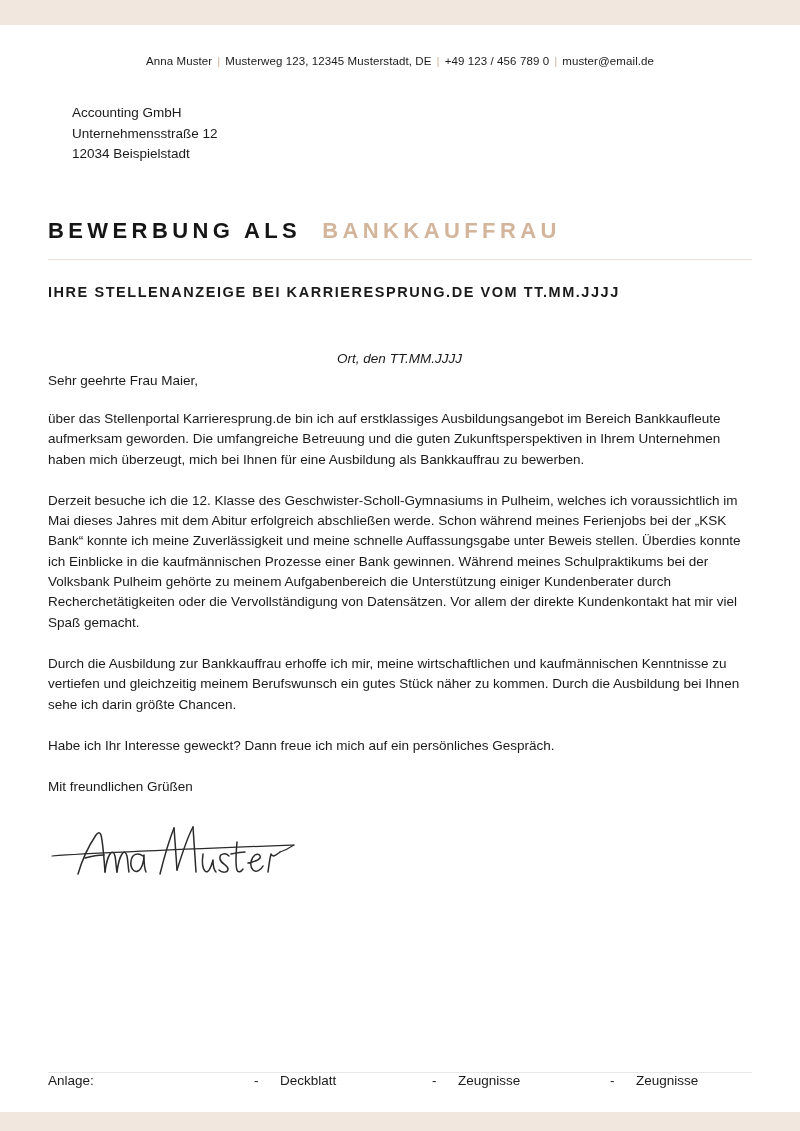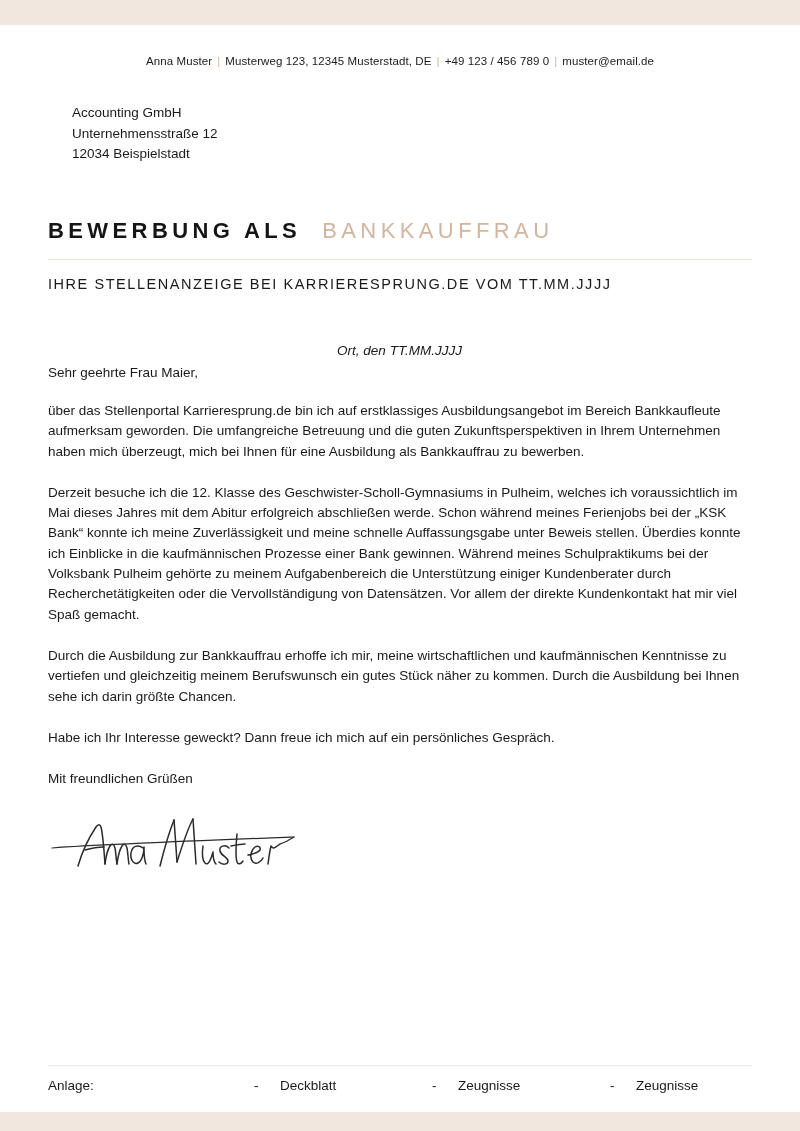--- a/index.html
+++ b/index.html
@@ -82,36 +82,37 @@
   .title {
     font-size: 22px;
     font-weight: bold;
     letter-spacing: 4.4px;
     color: #151515;
     white-space: nowrap;
     line-height: 1.25;
   }
   .title .accent {
     color: #d3b59c;
-    font-weight: normal;
+    font-weight: bold;
   }
   .rule {
     border: 0;
     border-top: 1px solid #ece2d8;
     margin: 15px 0 0 0;
     width: 704px;
   }
 
   
   .subject {
-    margin-top: 16px;
+    margin-top: 24px;
     font-size: 14.5px;
     letter-spacing: 1.55px;
     color: #1a1a1a;
     white-space: nowrap;
+    font-weight: bold;
   }
 
   
   .date-line {
     margin-top: 51px;
     text-align: center;
     font-style: italic;
     font-size: 13.5px;
     color: #1a1a1a;
     padding-right: 1px;
@@ -144,25 +145,25 @@
     height: 66px;
   }
   .signature svg {
     display: block;
   }
 
   
   .footer {
     position: absolute;
     left: 48px;
-    bottom: 25px;
+    bottom: 18px;
     width: 704px;
     box-sizing: border-box;
     border-top: 1px solid #e8e8e8;
-    padding-top: 12px;
+    padding-top: 0;
     height: 41px;
   }
   .footer-row {
     display: flex;
     align-items: baseline;
     font-size: 13.5px;
     color: #1a1a1a;
   }
   .footer-label {
     width: 206px;

